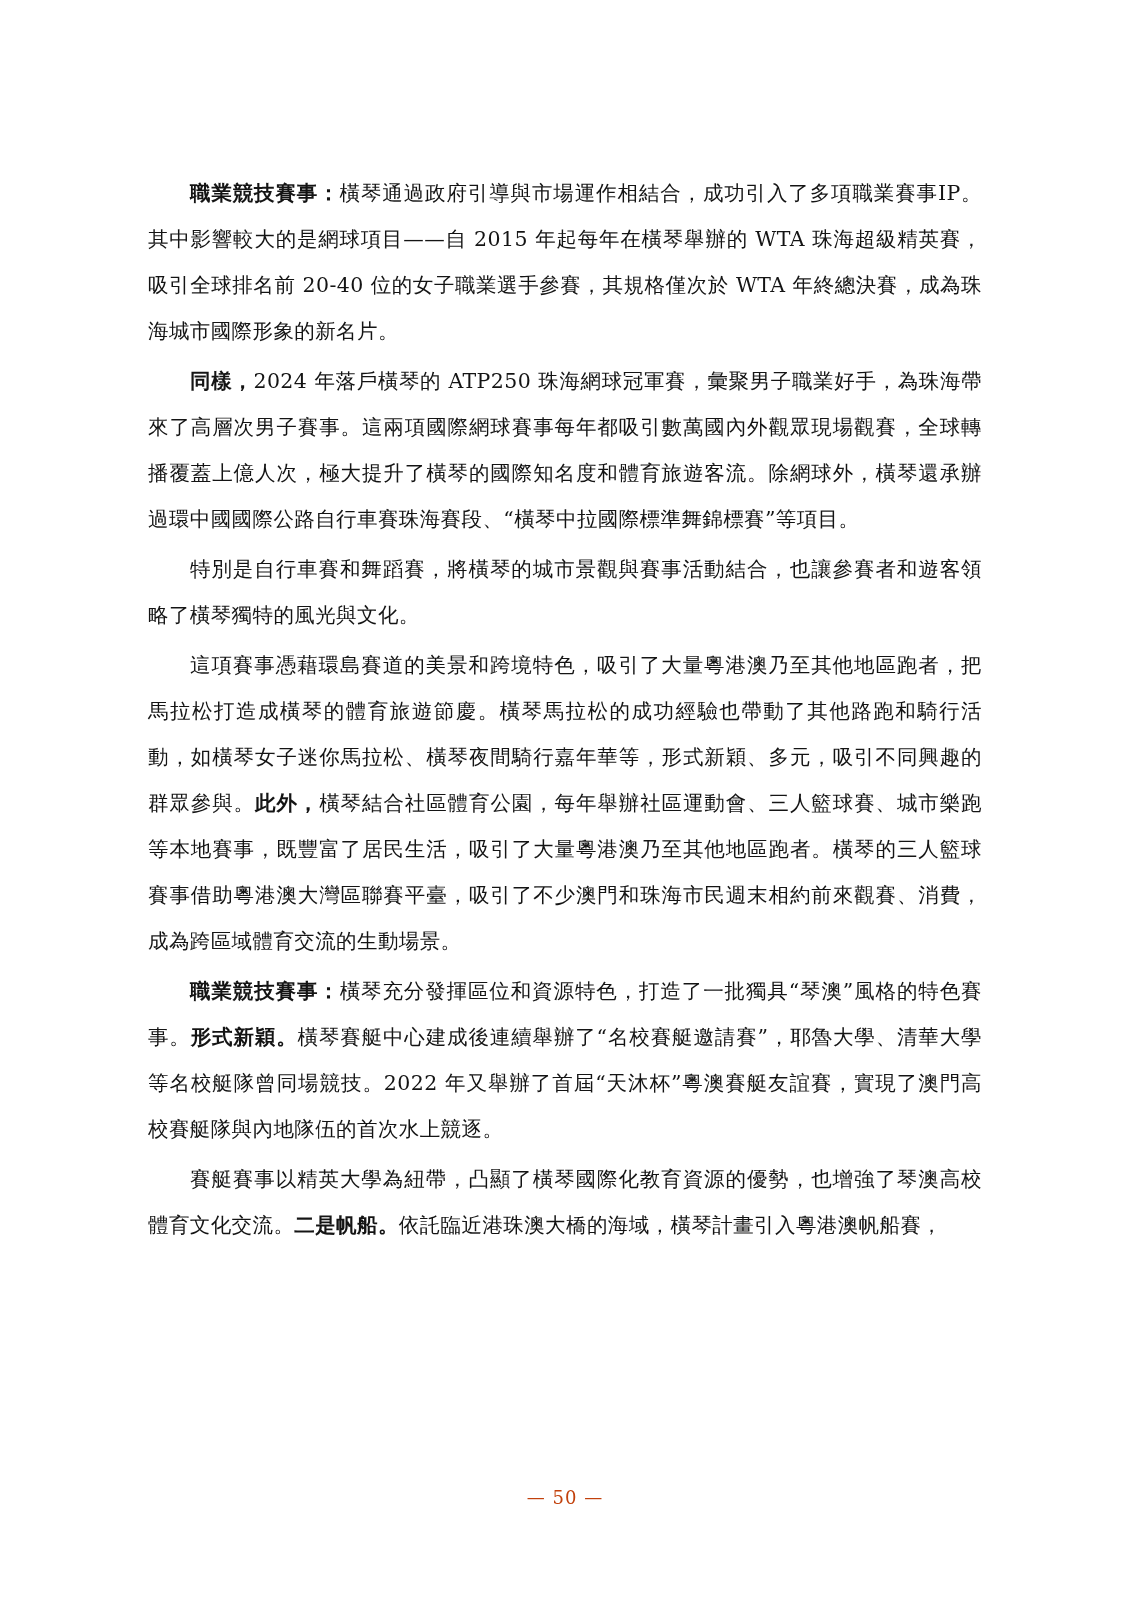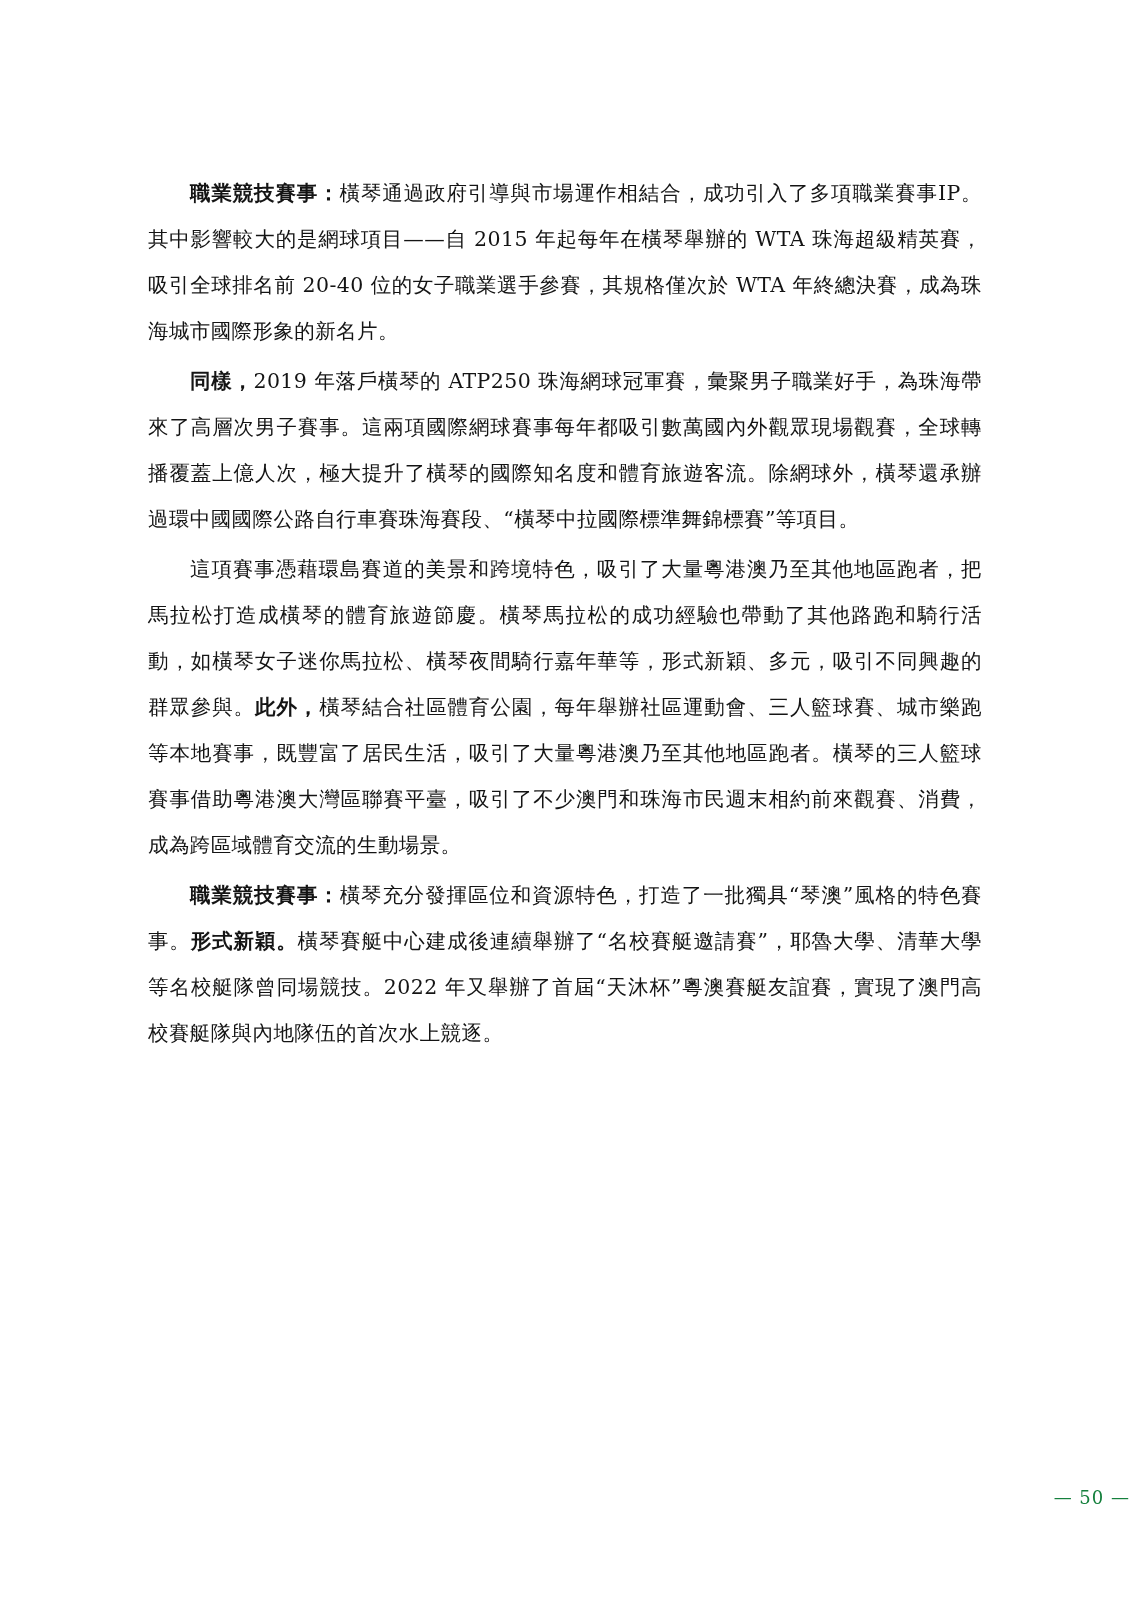--- a/index.html
+++ b/index.html
@@ -34,49 +34,55 @@
     text-indent: 2.05em;
   }
   b, .lead {
     font-weight: bold;
   }
   .footer {
     position: absolute;
     left: 0;
     right: 0;
     bottom: 92px;
-    text-align: right;
+    text-align: center;
     font-size: 18px;
-    color: #15803d;
+    color: #c2410c;
     letter-spacing: 1px;
   }
 </style>
 </head>
 <body>
 
 <div class="page">
 
   <div class="body-text">
 
     <p class="para">
       <b>職業競技賽事：</b><span>橫琴通過政府引導與市場運作相結合，成功引入了多項職業賽事IP。其中影響較大的是網球項目——自 2015 年起每年在橫琴舉辦的 WTA 珠海超級精英賽，吸引全球排名前 20-40 位的女子職業選手參賽，其規格僅次於 WTA 年終總決賽，成為珠海城市國際形象的新名片。</span>
     </p>
 
     <p class="para">
-      <b>同樣，</b><span>2019 年落戶橫琴的 ATP250 珠海網球冠軍賽，彙聚男子職業好手，為珠海帶來了高層次男子賽事。這兩項國際網球賽事每年都吸引數萬國內外觀眾現場觀賽，全球轉播覆蓋上億人次，極大提升了橫琴的國際知名度和體育旅遊客流。除網球外，橫琴還承辦過環中國國際公路自行車賽珠海賽段、“橫琴中拉國際標準舞錦標賽”等項目。</span>
+      <b>同樣，</b><span>2024 年落戶橫琴的 ATP250 珠海網球冠軍賽，彙聚男子職業好手，為珠海帶來了高層次男子賽事。這兩項國際網球賽事每年都吸引數萬國內外觀眾現場觀賽，全球轉播覆蓋上億人次，極大提升了橫琴的國際知名度和體育旅遊客流。除網球外，橫琴還承辦過環中國國際公路自行車賽珠海賽段、“橫琴中拉國際標準舞錦標賽”等項目。</span>
     </p>
 
+    <p class="para">
+      <span>特別是自行車賽和舞蹈賽，將橫琴的城市景觀與賽事活動結合，也讓參賽者和遊客領略了橫琴獨特的風光與文化。</span>
+    </p>
 
 
     <p class="para">
       <span>這項賽事憑藉環島賽道的美景和跨境特色，吸引了大量粵港澳乃至其他地區跑者，把馬拉松打造成橫琴的體育旅遊節慶。橫琴馬拉松的成功經驗也帶動了其他路跑和騎行活動，如橫琴女子迷你馬拉松、橫琴夜間騎行嘉年華等，形式新穎、多元，吸引不同興趣的群眾參與。</span><b>此外，</b><span>橫琴結合社區體育公園，每年舉辦社區運動會、三人籃球賽、城市樂跑等本地賽事，既豐富了居民生活，吸引了大量粵港澳乃至其他地區跑者。橫琴的三人籃球賽事借助粵港澳大灣區聯賽平臺，吸引了不少澳門和珠海市民週末相約前來觀賽、消費，成為跨區域體育交流的生動場景。</span>
     </p>
 
     <p class="para">
       <b>職業競技賽事：</b><span>橫琴充分發揮區位和資源特色，打造了一批獨具“琴澳”風格的特色賽事。</span><b>形式新穎。</b><span>橫琴賽艇中心建成後連續舉辦了“名校賽艇邀請賽”，耶魯大學、清華大學等名校艇隊曾同場競技。2022 年又舉辦了首屆“天沐杯”粵澳賽艇友誼賽，實現了澳門高校賽艇隊與內地隊伍的首次水上競逐。</span>
     </p>
 
+    <p class="para">
+      <span>賽艇賽事以精英大學為紐帶，凸顯了橫琴國際化教育資源的優勢，也增強了琴澳高校體育文化交流。</span><b>二是帆船。</b><span>依託臨近港珠澳大橋的海域，橫琴計畫引入粵港澳帆船賽，</span>
+    </p>
 
   </div>
 
   <div class="footer">— 50 —</div>
 
 </div>
 
 </body></html>

